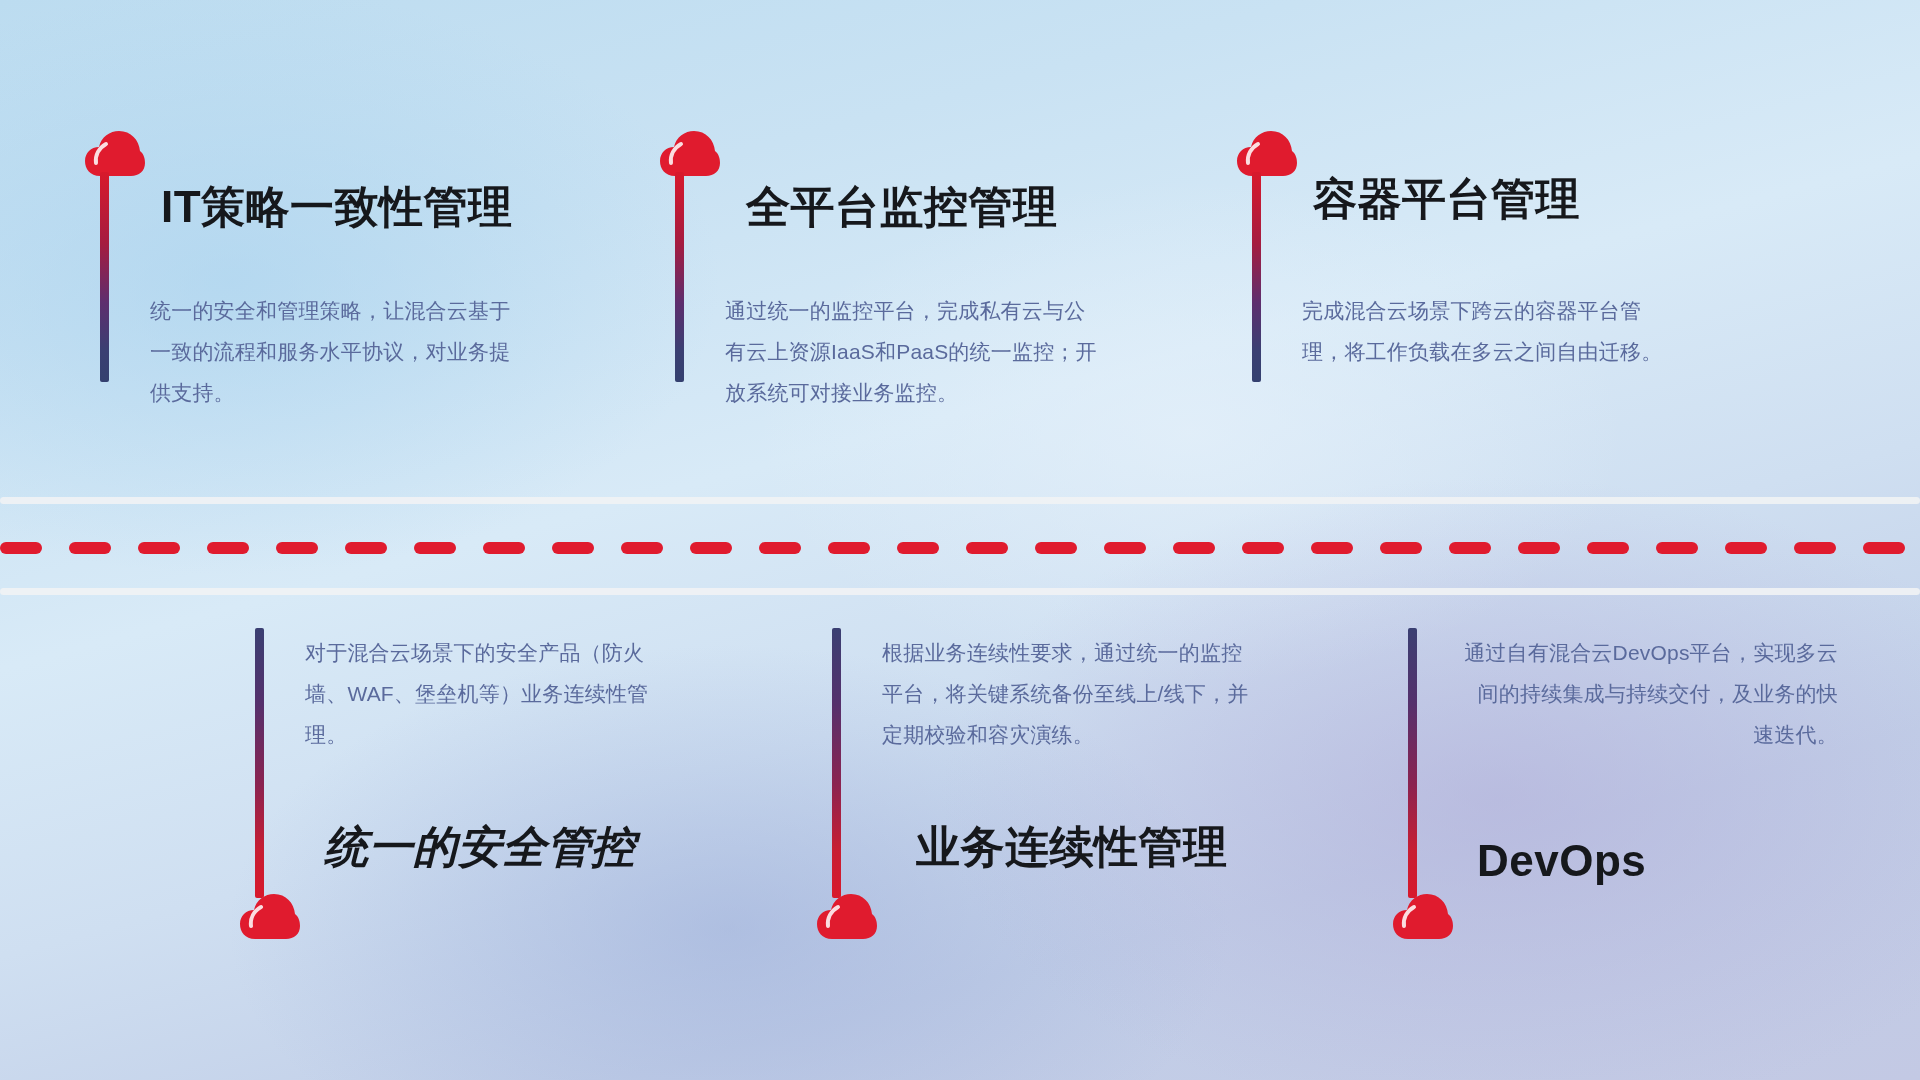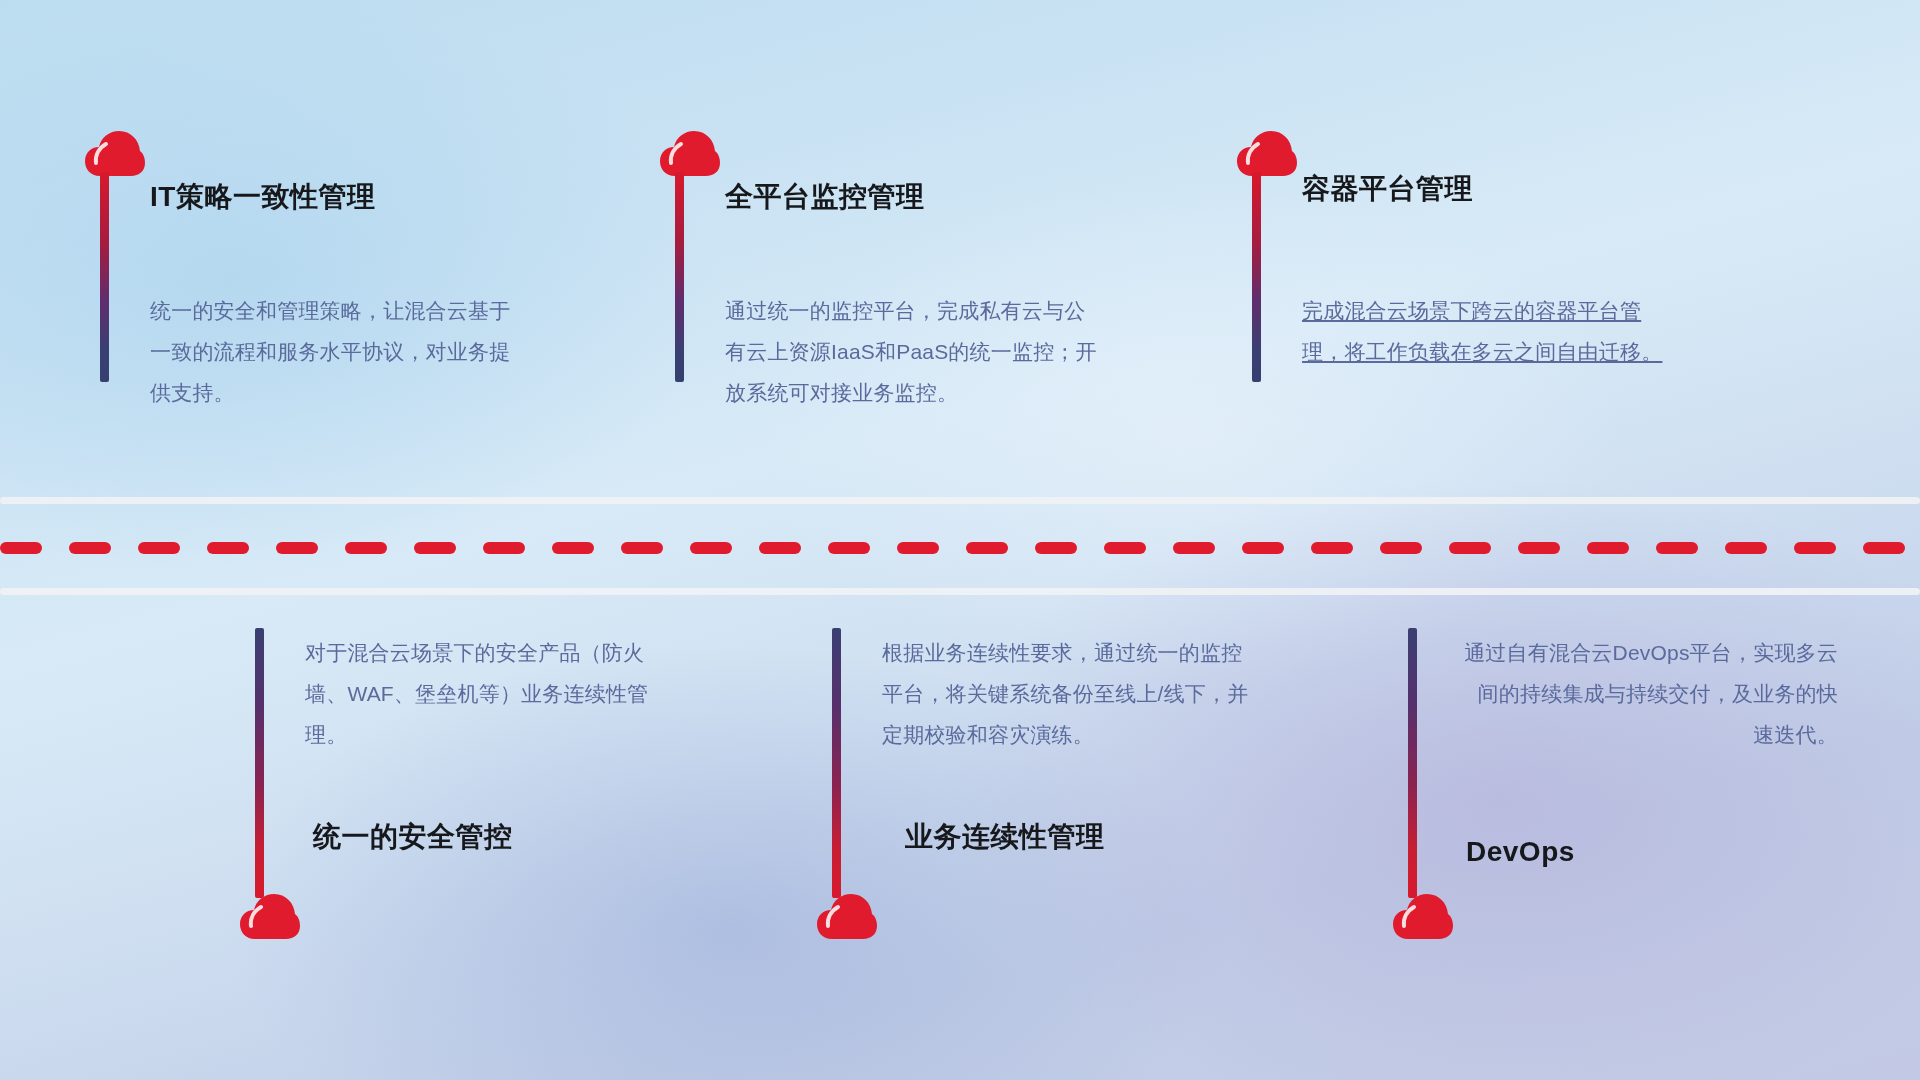--- a/index.html
+++ b/index.html
@@ -81,25 +81,26 @@
 
   .cloud {
     position: absolute;
     width: 62px;
     height: 48px;
   }
 
   
   .heading {
     position: absolute;
-    font-size: 28px;
+    font-size: 44px;
     font-weight: 700;
     color: #16181c;
     letter-spacing: 0.5px;
     white-space: nowrap;
+    margin-left: 11px;
   }
   .body-text {
     position: absolute;
     width: 380px;
     font-size: 21px;
     line-height: 41px;
     color: #5a6a9c;
     letter-spacing: 0.2px;
   }
 </style>
@@ -156,46 +157,46 @@
   </div>
 
   <div class="col" style="left:675px; top:0;">
     <div class="cloud" style="left:-16px; top:130px;">
       <svg width="62" height="48" viewBox="0 0 62 48" xmlns="http://www.w3.org/2000/svg">
         <path d="M16 46 C6 46 1 39 1 31 C1 23 7 17 15 17 C17 7 26 1 35 1 C47 1 55 10 56 21 C60 24 61 29 61 33 C61 41 55 46 47 46 Z" fill="#e01b2e"></path>
         <path d="M12 33 C11 25 15 18 22 14" stroke="#ffffff" stroke-width="4" stroke-linecap="round" fill="none" opacity="0.85"></path>
       </svg>
     </div>
     <div class="stem down" style="left:0; top:172px; height:210px;"></div>
-    <div class="heading" style="left:50px; top:178px;">全平台监控管理</div>
+    <div class="heading" style="left:60px; top:178px;">全平台监控管理</div>
     <div class="body-text" style="left:50px; top:290px;">通过统一的监控平台，完成私有云与公有云上资源IaaS和PaaS的统一监控；开放系统可对接业务监控。</div>
   </div>
 
   <div class="col" style="left:1252px; top:0;">
     <div class="cloud" style="left:-16px; top:130px;">
       <svg width="62" height="48" viewBox="0 0 62 48" xmlns="http://www.w3.org/2000/svg">
         <path d="M16 46 C6 46 1 39 1 31 C1 23 7 17 15 17 C17 7 26 1 35 1 C47 1 55 10 56 21 C60 24 61 29 61 33 C61 41 55 46 47 46 Z" fill="#e01b2e"></path>
         <path d="M12 33 C11 25 15 18 22 14" stroke="#ffffff" stroke-width="4" stroke-linecap="round" fill="none" opacity="0.85"></path>
       </svg>
     </div>
     <div class="stem down" style="left:0; top:172px; height:210px;"></div>
     <div class="heading" style="left:50px; top:170px;">容器平台管理</div>
-    <div class="body-text" style="left:50px; top:290px;text-decoration:underline;">完成混合云场景下跨云的容器平台管理，将工作负载在多云之间自由迁移。</div>
+    <div class="body-text" style="left:50px; top:290px;">完成混合云场景下跨云的容器平台管理，将工作负载在多云之间自由迁移。</div>
   </div>
 
   <div class="col" style="left:255px; top:0;">
     <div class="stem up" style="left:0; top:628px; height:270px;"></div>
     <div class="cloud" style="left:-16px; top:893px;">
       <svg width="62" height="48" viewBox="0 0 62 48" xmlns="http://www.w3.org/2000/svg">
         <path d="M16 46 C6 46 1 39 1 31 C1 23 7 17 15 17 C17 7 26 1 35 1 C47 1 55 10 56 21 C60 24 61 29 61 33 C61 41 55 46 47 46 Z" fill="#e01b2e"></path>
         <path d="M12 33 C11 25 15 18 22 14" stroke="#ffffff" stroke-width="4" stroke-linecap="round" fill="none" opacity="0.85"></path>
       </svg>
     </div>
     <div class="body-text" style="left:50px; top:632px;">对于混合云场景下的安全产品（防火墙、WAF、堡垒机等）业务连续性管理。</div>
-    <div class="heading" style="left:58px; top:818px;">统一的安全管控</div>
+    <div class="heading" style="left:58px; top:818px;font-style:italic;">统一的安全管控</div>
   </div>
 
   <div class="col" style="left:832px; top:0;">
     <div class="stem up" style="left:0; top:628px; height:270px;"></div>
     <div class="cloud" style="left:-16px; top:893px;">
       <svg width="62" height="48" viewBox="0 0 62 48" xmlns="http://www.w3.org/2000/svg">
         <path d="M16 46 C6 46 1 39 1 31 C1 23 7 17 15 17 C17 7 26 1 35 1 C47 1 55 10 56 21 C60 24 61 29 61 33 C61 41 55 46 47 46 Z" fill="#e01b2e"></path>
         <path d="M12 33 C11 25 15 18 22 14" stroke="#ffffff" stroke-width="4" stroke-linecap="round" fill="none" opacity="0.85"></path>
       </svg>
     </div>

